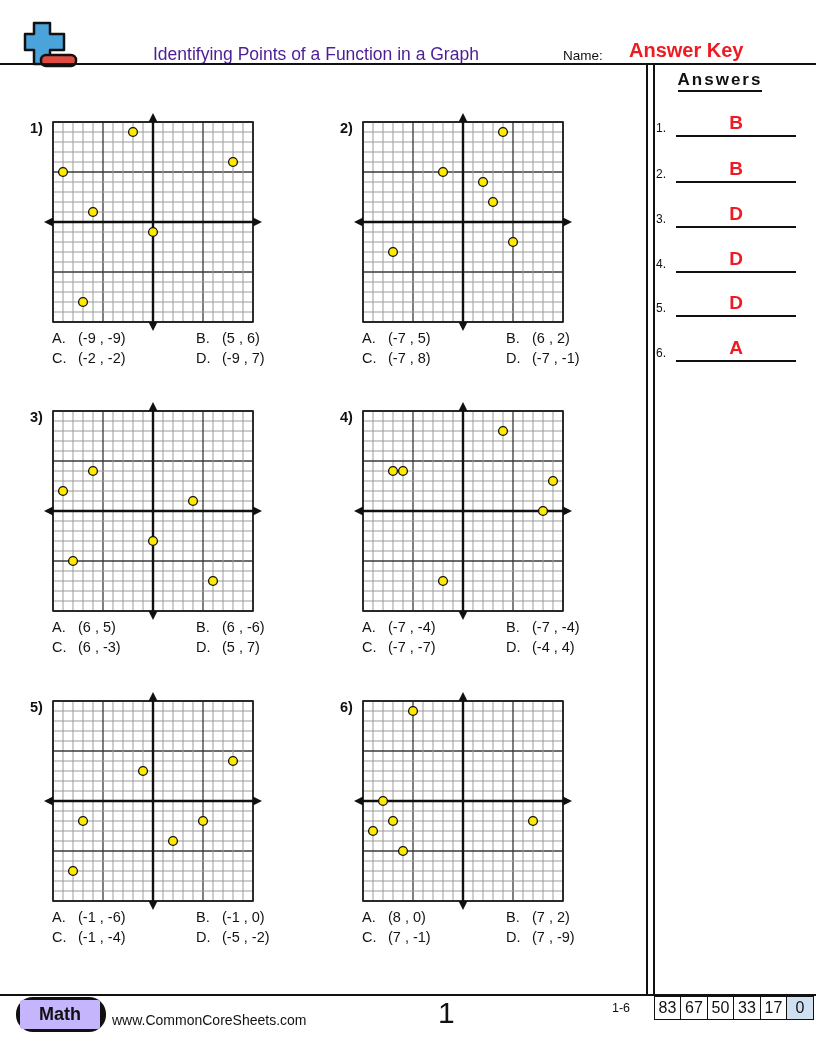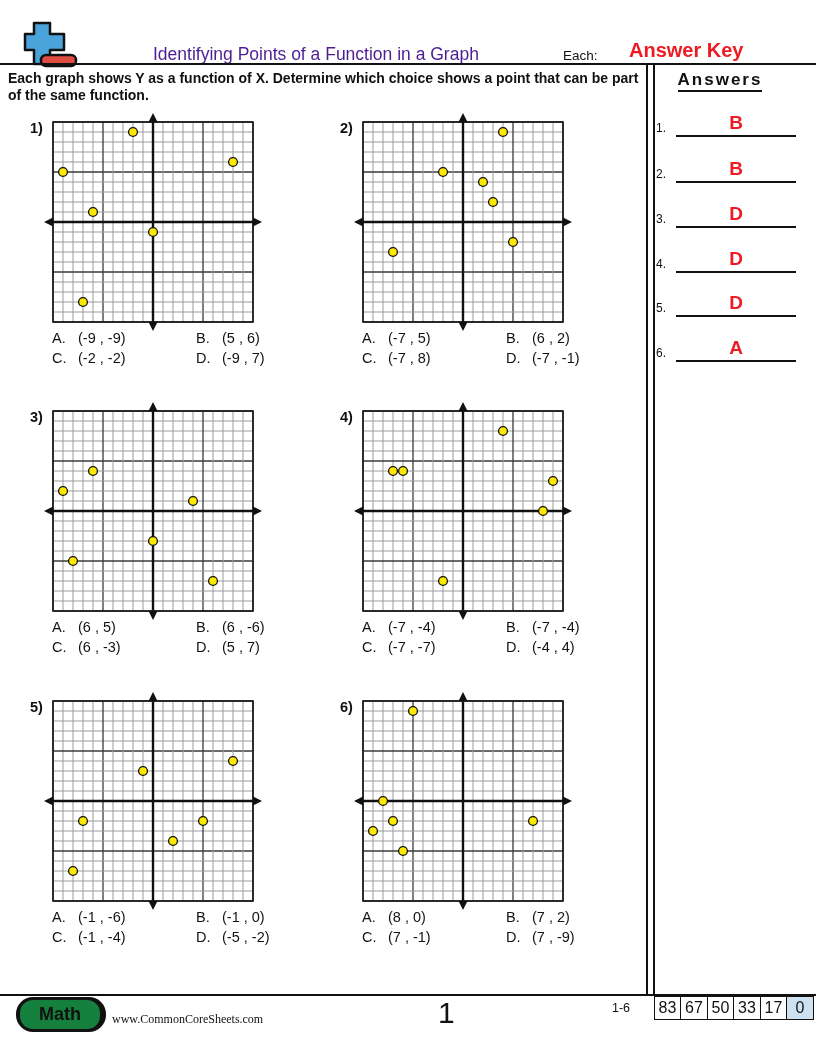--- a/index.html
+++ b/index.html
@@ -35,45 +35,44 @@
   .q-num{position:absolute;left:2px;top:8px;font-size:14.5px;font-weight:bold;}
   .q-svg{position:absolute;left:15px;top:0;}
   .q-choices{position:absolute;left:24px;top:217px;display:grid;
              grid-template-columns:144px 142px;row-gap:1px;}
   .choice{display:flex;font-size:14.5px;line-height:19px;color:#131313;}
   .ch-letter{width:26px;flex:0 0 26px;}
 
   
   #footer-rule{position:absolute;left:0;top:994px;width:816px;height:2px;background:#111;}
   #math-badge{position:absolute;left:16px;top:997px;width:90px;height:35px;background:#111;border-radius:17px;}
-  #math-badge .inner{position:absolute;left:4px;top:3px;right:6px;bottom:3px;background:#15803d;border-radius:13px;
+  #math-badge .inner{position:absolute;left:4px;top:3px;right:6px;bottom:3px;background:#c4b5fd;border-radius:2px;
                      display:flex;align-items:center;justify-content:center;}
   #math-badge .inner span{font-size:18px;font-weight:bold;}
-  #website{position:absolute;left:112px;top:1012px;font-size:12px;font-family:Liberation Serif, serif;}
+  #website{position:absolute;left:112px;top:1012px;font-size:14px;}
   #page-number{position:absolute;left:438px;top:996px;font-size:30px;}
   #range-label{position:absolute;left:612px;top:1001px;font-size:12.5px;}
   #score-strip{position:absolute;left:655px;top:996px;display:flex;}
   .score-box{width:28px;height:24px;border:1.5px solid #111;margin-left:-1.5px;box-sizing:border-box;
              display:flex;align-items:center;justify-content:center;font-size:16px;background:#fff;}
   .score-box.hl{background:#cfe0f1;}
 </style>
 </head>
 <body>
 
 <div id="page">
 
   <svg id="logo" width="60" height="50" viewBox="0 0 60 50">
     <path d="M14,5 H30 V16 H44 V32 H30 V46 H14 V32 H5 V16 H14 Z" fill="#4ba3db" stroke="#111" stroke-width="2.5" stroke-linejoin="round"></path>
     <rect x="21" y="37" width="35" height="11" rx="5" fill="#e04b41" stroke="#111" stroke-width="2.5"></rect>
   </svg>
   <div id="worksheet-title">Identifying Points of a Function in a Graph</div>
-  <div id="name-label">Each:</div>
+  <div id="name-label">Name:</div>
   <div id="answer-key">Answer Key</div>
   <div id="header-rule"></div>
-  <div id="instructions">Each graph shows Y as a function of X. Determine which choice shows a point that can be part of the same function.</div>
 
   <div id="separator"></div>
   <div id="answers-title-wrap">
     <span id="answers-title">Answers</span>
   </div>
 
   <div class="answer-item a0">
     <span class="a-num">1.</span>
     <span class="a-blank"></span>
     <span class="a-val">B</span>

